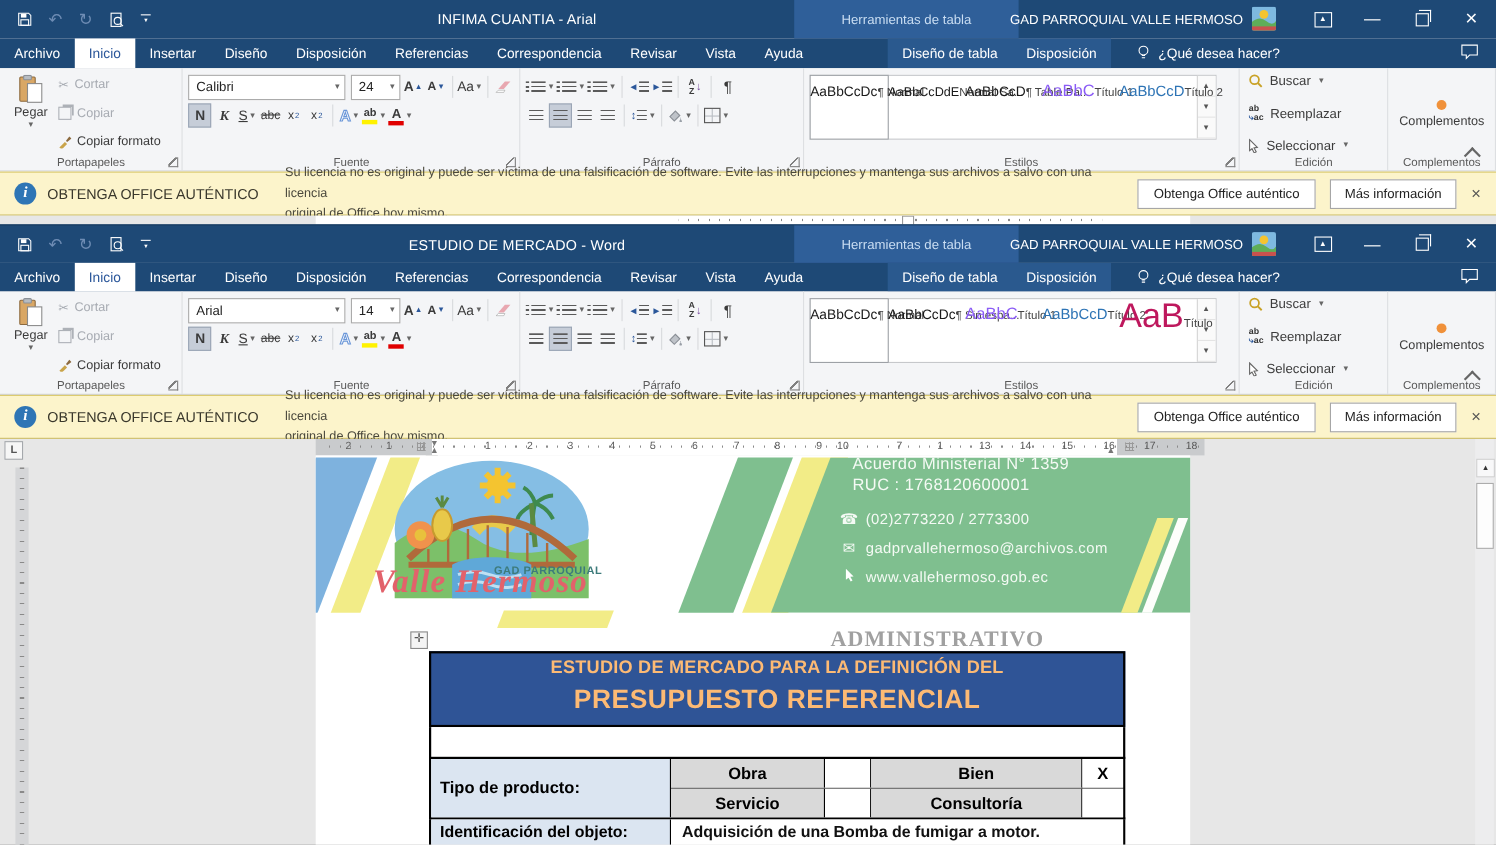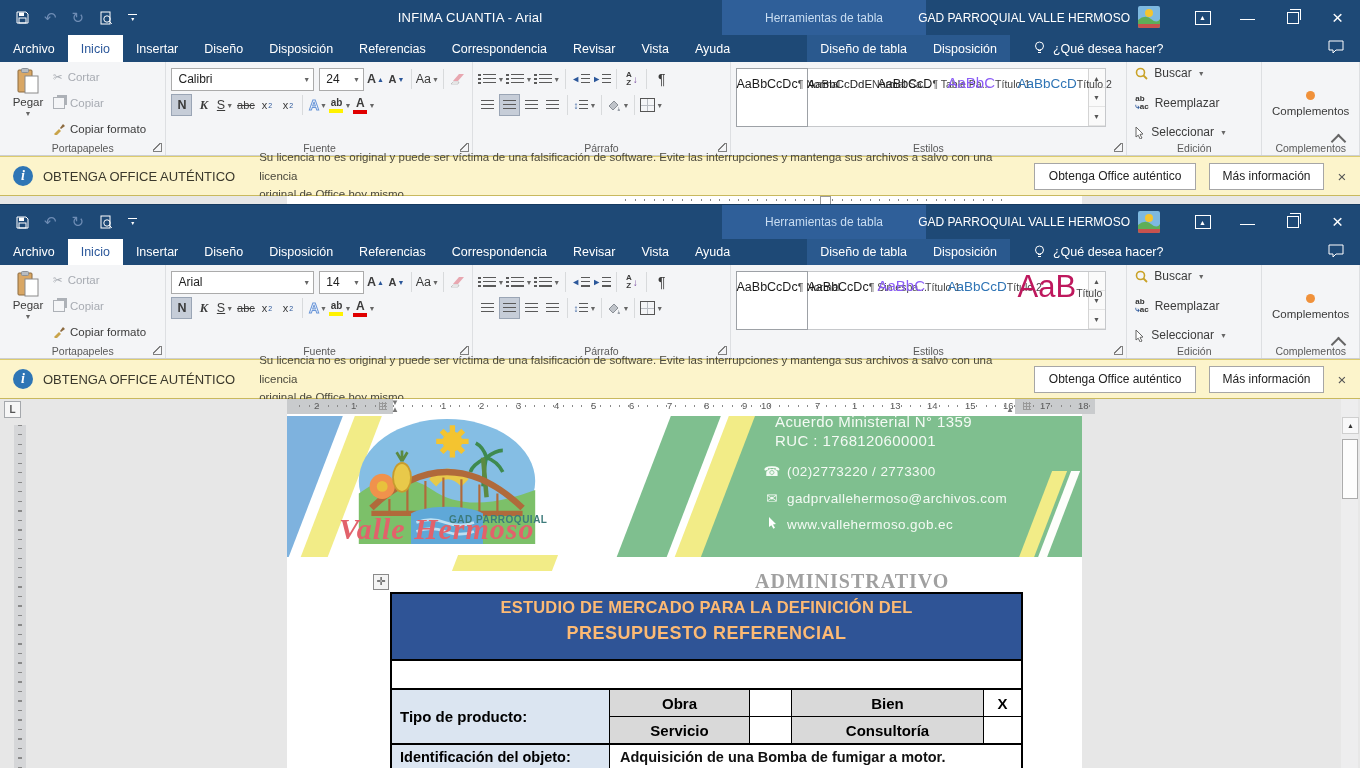--- a/index.html
+++ b/index.html
@@ -118,21 +118,21 @@
             font-size:30px;color:#E2626B;letter-spacing:1px;}
   .section-t{position:absolute;left:468px;top:156px;font-family:"Liberation Serif",serif;font-weight:bold;
              font-size:20px;color:#A0A0A0;letter-spacing:1px;}
   .movehandle{position:absolute;left:86px;top:160px;width:14px;height:14px;border:1px solid #8A8A8A;background:#F4F4F4;
               color:#555;font-size:11px;line-height:13px;text-align:center;}
   
   .dtable{position:absolute;left:103px;top:178px;width:633px;font-family:"Liberation Sans",sans-serif;}
   .dtable,.dtable *{box-sizing:border-box;}
   .th{height:69px;background:#2F5496;border:2px solid #000;color:#fdba74;text-align:center;}
   .th .t1{font-size:16.5px;font-weight:bold;padding-top:4px;letter-spacing:.2px;}
-  .th .t2{font-size:18px;font-weight:bold;margin-top:6px;letter-spacing:.5px;}
+  .th .t2{font-size:24px;font-weight:bold;margin-top:6px;letter-spacing:.5px;}
   .emptyrow{height:29px;background:#fff;border:2px solid #000;border-top:none;}
   .trow{display:flex;border:2px solid #000;border-top:none;}
   .lblcell{width:218px;background:#DBE5F1;font-weight:bold;font-size:15px;display:flex;align-items:center;padding-left:8px;border-right:1px solid #000;}
   .tipo-right{flex:1;display:flex;flex-direction:column;}
   .tipo-r{display:flex;flex:1;}
   .gcell{background:#D9D9D9;font-weight:bold;font-size:15px;display:flex;align-items:center;justify-content:center;border-right:1px solid #000;}
   .wcell{background:#fff;border-right:1px solid #000;display:flex;align-items:center;justify-content:center;font-weight:bold;font-size:15px;}
   .tipo-r.top{border-bottom:1px solid #000;}
   .c-obra{width:140px;} .c-g1{width:42px;} .c-bien{flex:1;} .c-mark{width:37px;border-right:none;}
   .identval{flex:1;background:#fff;font-size:14.5px;font-weight:600;display:flex;align-items:center;padding-left:10px;color:#111;}
@@ -463,20 +463,21 @@
         <span class="u-muted">↻</span>
         <span>
             <svg width="14" height="14" viewBox="0 0 14 14">
               <rect x="2" y="1" width="9" height="12" fill="none" stroke="#fff"></rect>
               <circle cx="8" cy="8" r="3.2" fill="none" stroke="#fff"></circle>
               <path d="M10.3 10.3l2.5 2.5" stroke="#fff"></path>
             </svg>
           </span>
         <span class="qat-caret">▾</span>
       </div>
+      <div class="title-center">ESTUDIO DE MERCADO  -  Word</div>
       <div class="ctx-panel">Herramientas de tabla</div>
       <div class="account">GAD PARROQUIAL VALLE HERMOSO</div>
       <span class="acc-logo">
           <svg width="22" height="22" viewBox="0 0 22 22">
             <rect width="22" height="22" fill="#7EB9E0"></rect>
             <circle cx="11" cy="7" r="4" fill="#F4C430"></circle>
             <path d="M0 14 Q7 8 13 13 T22 13 V22 H0 Z" fill="#5FAE58"></path>
             <rect y="18" width="22" height="4" fill="#C8524E"></rect>
           </svg>
         </span>

